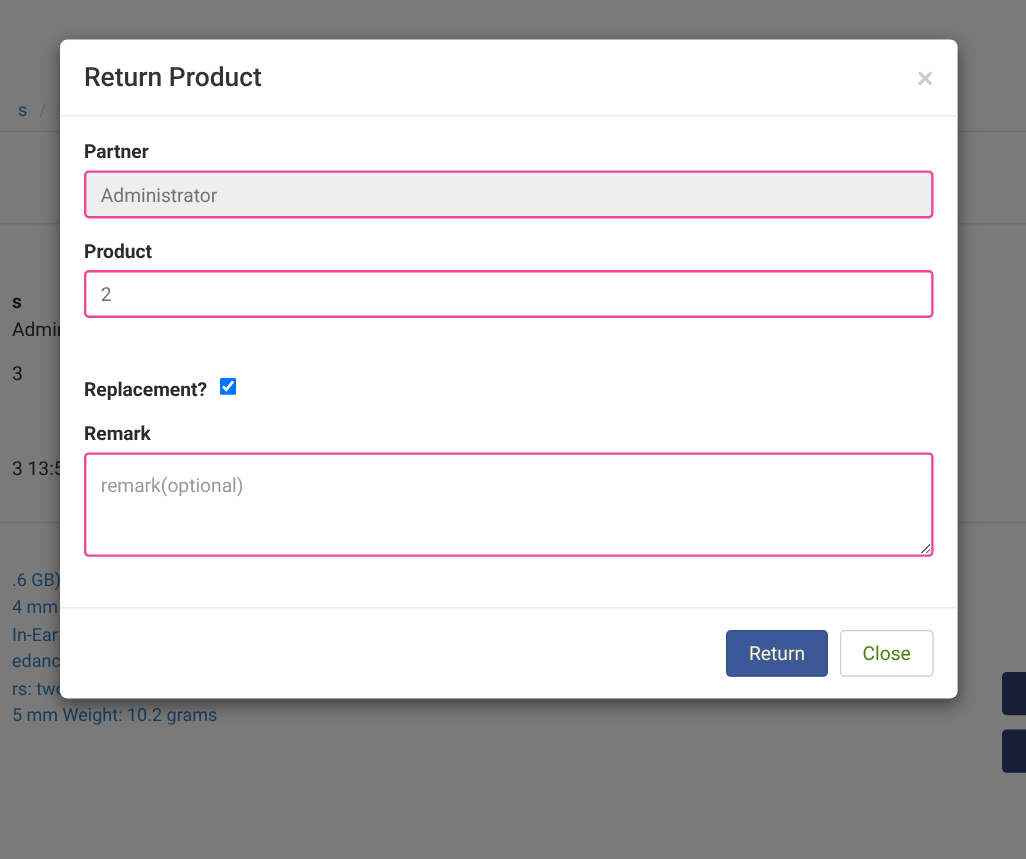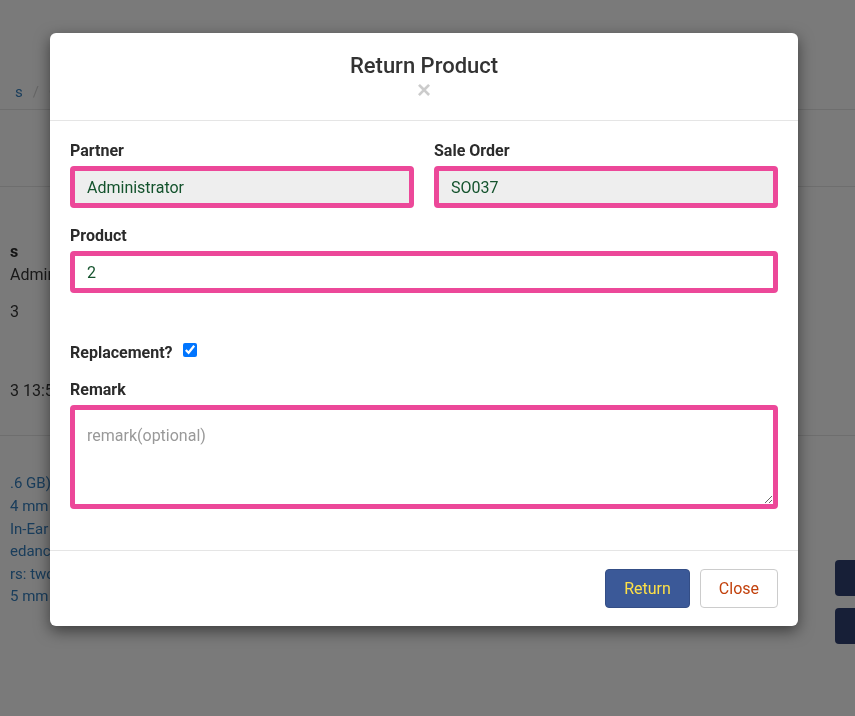--- a/index.html
+++ b/index.html
@@ -15,44 +15,44 @@
     .bg-val { color: #333; font-size: 16px; }
     .bg-divider { border-top: 1px solid #ddd; margin: 5px 0; }
     .bg-link { color: #337ab7; display: block; padding: 3px 0; font-size: 15px; }
     .bg-snippet { color: #337ab7; font-size: 15px; line-height: 1.5; }
     .bg-sidebtns { position: absolute; right: 0; top: 560px; display: flex; flex-direction: column; gap: 12px; }
     .bg-sidebtn { background: #2e3f6e; width: 20px; height: 36px; border-radius: 4px 0 0 4px; }
 
     .overlay { position: absolute; inset: 0; background: rgba(0,0,0,0.5); }
 
     .modal { position: absolute; top: 33px; left: 50px; width: 748px; background: #fff; border-radius: 6px; box-shadow: 0 5px 15px rgba(0,0,0,0.5); }
-    .modal-header { padding: 20px 20px 18px 20px; border-bottom: 1px solid #e5e5e5; display: flex; justify-content: space-between; align-items: center; flex-direction: column; }
+    .modal-header { padding: 20px 20px 18px 20px; border-bottom: 1px solid #e5e5e5; display: flex; justify-content: space-between; align-items: center; }
     .modal-title { font-size: 22px; font-weight: 500; color: #333; }
     .modal-close { font-size: 24px; font-weight: 700; color: #999; background: transparent; border: none; cursor: pointer; line-height: 1; opacity: 0.5; }
 
     .modal-body { padding: 20px; }
     .form-row { display: flex; gap: 20px; }
     .form-col { flex: 1; min-width: 0; }
     .form-group { margin-bottom: 18px; }
     .form-label { display: block; font-weight: 700; color: #2b2b2b; font-size: 16px; margin-bottom: 6px; }
-    .form-control { width: 100%; height: 40px; padding: 16px 12px; font-size: 16px; color: #14532d; background: #fff; border: 5px solid #ec4899; border-radius: 4px; font-family: inherit; }
+    .form-control { width: 100%; height: 40px; padding: 16px 12px; font-size: 16px; color: #737373; background: #fff; border: 2px solid #ec4899; border-radius: 4px; font-family: inherit; }
     .form-control[disabled] { background: #eeeeee; cursor: not-allowed; }
     select.form-control { appearance: none; background-image: none; padding-right: 30px; position: relative; }
     .select-wrap { position: relative; }
     .select-wrap::after { content: "▾"; position: absolute; right: 14px; top: 50%; transform: translateY(-50%); color: #555; pointer-events: none; font-size: 12px; }
-    textarea.form-control { height: 104px; resize: both; overflow: auto; white-space: nowrap; }
+    textarea.form-control { height: 87px; resize: both; overflow: auto; white-space: nowrap; }
     .form-control::placeholder { color: #999; }
     .checkbox-row { display: flex; align-items: flex-start; gap: 10px; padding-top: 32px; }
     .checkbox-label { font-weight: 700; font-size: 16px; color: #2b2b2b; }
     input[type="checkbox"] { width: 14px; height: 14px; cursor: pointer; }
 
     .modal-footer { padding: 18px 20px; border-top: 1px solid #e5e5e5; text-align: right; display: flex; justify-content: flex-end; gap: 10px; }
     .btn { display: inline-block; padding: 9px 18px; font-size: 16px; font-weight: 400; border-radius: 4px; cursor: pointer; border: 1px solid transparent; font-family: inherit; }
-    .btn-primary { background: #3b5998; color: #fde047; border-color: #344e86; }
-    .btn-default { background: #fff; color: #c2410c; border-color: #ccc; text-align: center; }
+    .btn-primary { background: #3b5998; color: #fef9c3; border-color: #344e86; }
+    .btn-default { background: #fff; color: #4d7c0f; border-color: #ccc; text-align: center; }
   </style>
 </head>
 <body>
 
 <div class="bg">
   <div class="bg-breadcrumb">
     <a href="#">s</a>
     <span class="bg-sep">/</span>
     <span>O</span>
   </div>
@@ -84,24 +84,20 @@
   <div class="modal-header">
     <h4 class="modal-title">Return Product</h4>
     <button class="modal-close">×</button>
   </div>
   <div class="modal-body">
     <div class="form-row">
       <div class="form-col form-group">
         <label class="form-label">Partner</label>
         <input type="text" class="form-control" disabled="" value="Administrator" style="">
       </div>
-      <div class="form-col form-group">
-        <label class="form-label">Sale Order</label>
-        <input type="text" class="form-control" disabled="" value="SO037" style="">
-      </div>
     </div>
     <div class="form-row">
       <div class="form-col form-group">
         <label class="form-label">Product</label>
         <input type="text" class="form-control" value="2" style="">
       </div>
     </div>
     <div class="form-row">
       <div class="form-col form-group">
         <div class="checkbox-row">

